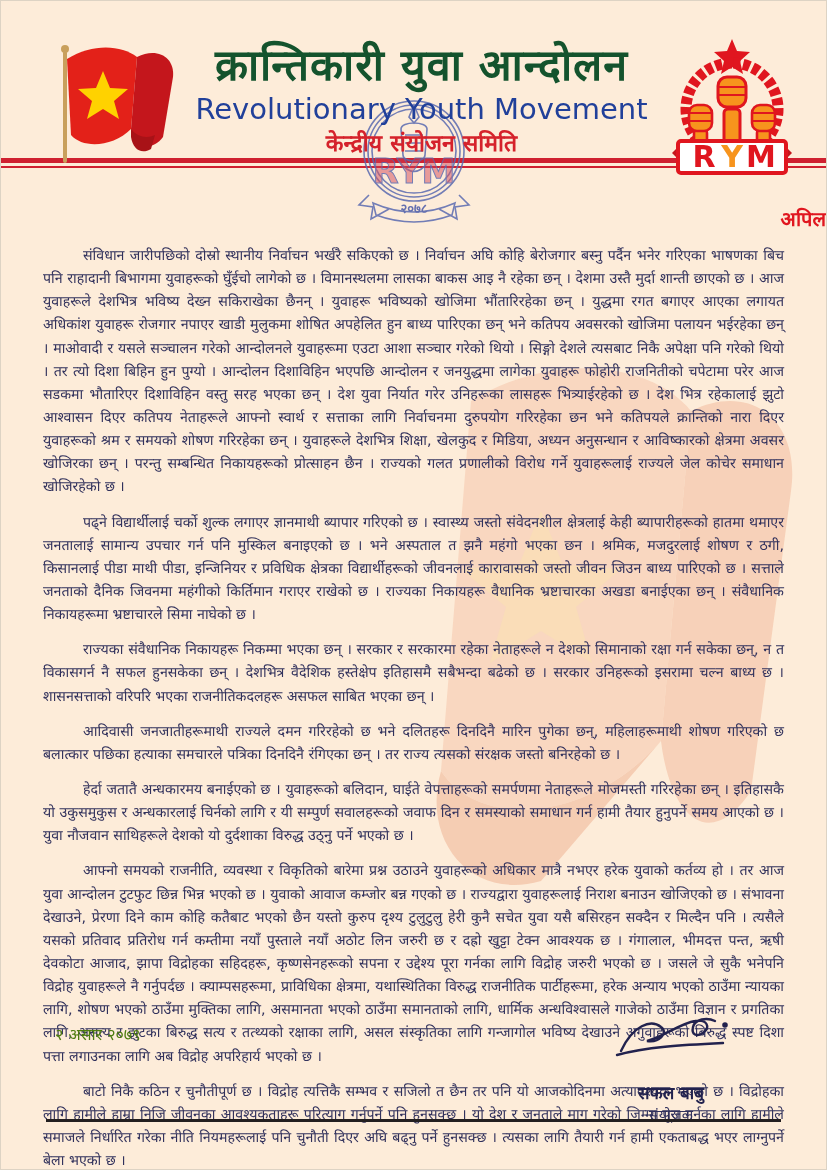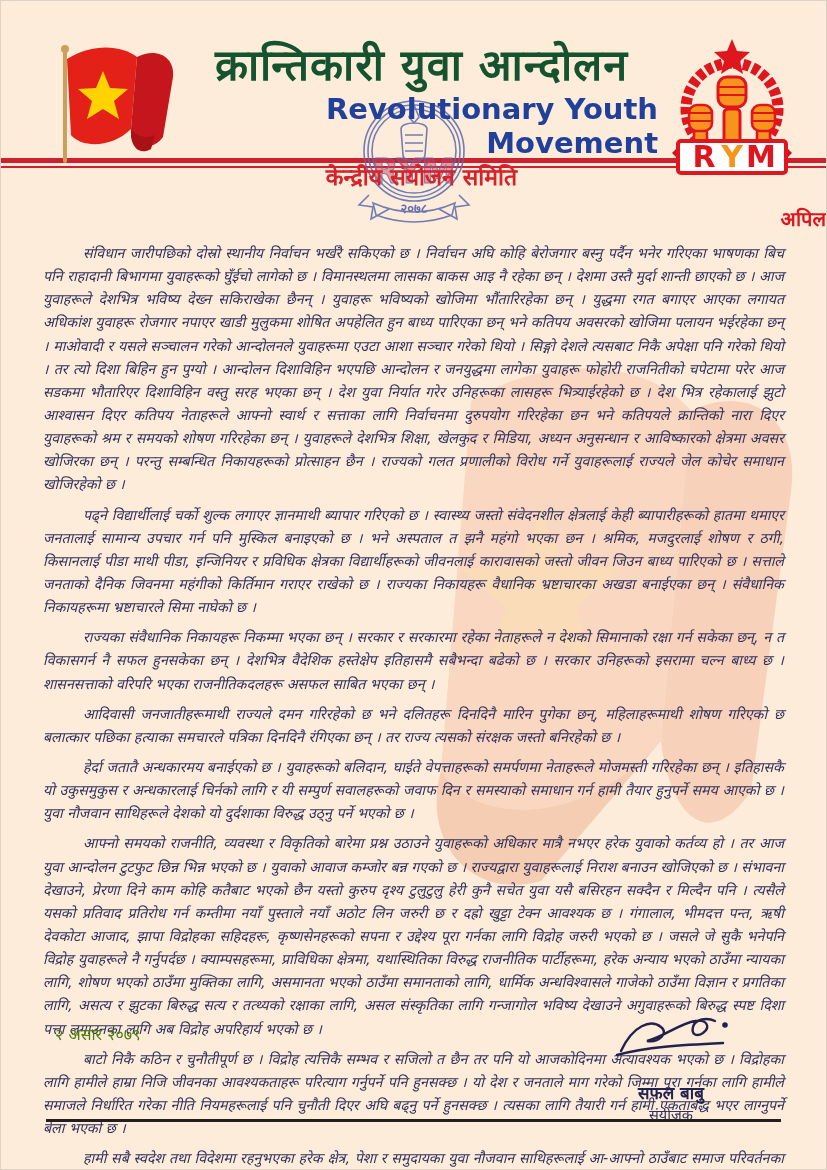--- a/index.html
+++ b/index.html
@@ -23,21 +23,21 @@
   .seal{position:absolute;left:50%;top:98px;transform:translateX(-50%);width:150px;height:128px;opacity:.85;z-index:1;}
   .titles{
     position:absolute;left:184px;right:168px;top:40px;
     text-align:center;z-index:2;
   }
   .title-np{
     color:#14532d;font-size:43px;font-weight:bold;line-height:1.15;
     letter-spacing:1px;
   }
   .title-en{
-    color:#21409a;font-size:29px;font-weight:bold;margin-top:2px;text-align:right;
+    color:#21409a;font-size:29px;font-weight:normal;margin-top:2px;
   }
   .subtitle-np{
     color:#d5222b;font-size:23px;font-weight:bold;
   }
   .red-rule{position:absolute;left:0;right:0;top:157px;z-index:0;}
   .red-rule .thick{height:5px;background:#cf2030;}
   .red-rule .gap{height:3px;}
   .red-rule .thin{height:2px;background:#cf2030;}
   
   .appeal-heading{
@@ -46,21 +46,21 @@
     margin:4px 0 10px 14px;
   }
   .body-text{
     position:relative;z-index:2;
     padding:0 42px;
     color:#31315c;
     font-size:14.2px;
     line-height:1.63;
     text-align:justify;
   }
-  .body-text p{margin:0 0 7px 0;text-indent:40px;font-style:italic;}
+  .body-text p{margin:12px 0 7px 0;text-indent:40px;}
   .watermark{position:absolute;left:330px;top:360px;width:480px;height:560px;z-index:1;opacity:.5;pointer-events:none;}
   
   .footer-row{
     position:absolute;left:42px;right:42px;top:1012px;height:100px;z-index:2;
   }
   .date{position:absolute;left:12px;top:10px;color:#4d7c0f;font-size:16px;}
   .sig-block{position:absolute;right:28px;top:0;width:170px;text-align:center;}
   .sig-scribble{width:120px;height:52px;display:block;margin:0 auto;}
   .sig-name{color:#22224e;font-weight:bold;font-size:17px;margin-top:16px;text-align:center;}
   .sig-role{color:#31315c;font-size:14.5px;}

